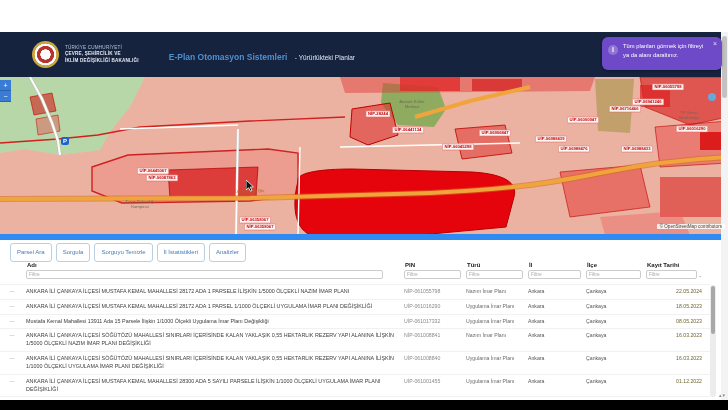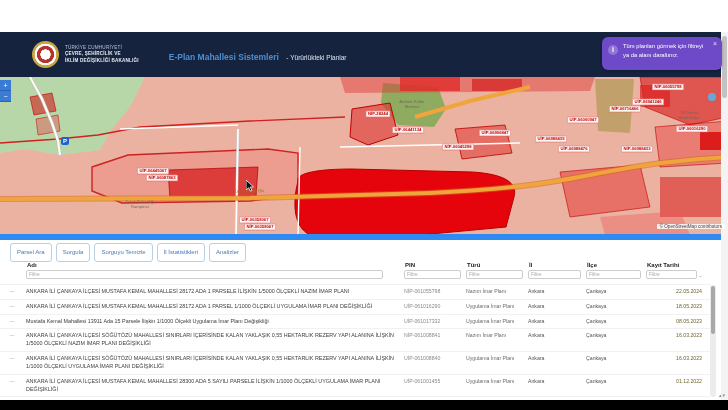--- a/index.html
+++ b/index.html
@@ -86,21 +86,21 @@
 <body>
 
 <div class="header">
   <div class="logo"></div>
   <div class="ministry">
     <div class="l1">TÜRKİYE CUMHURİYETİ</div>
     <div>ÇEVRE, ŞEHİRCİLİK VE</div>
     <div>İKLİM DEĞİŞİKLİĞİ BAKANLIĞI</div>
   </div>
   <div class="titleblk">
-    <span class="app-title">E-Plan Mahallesi Sistemleri</span>
+    <span class="app-title">E-Plan Otomasyon Sistemleri</span>
     <span class="app-sub">- Yürürlükteki Planlar</span>
   </div>
 </div>
 
 <div class="toast">
   <div class="info">i</div>
   <div class="msg">Tüm planları görmek için filtreyi ya da alanı daraltınız.</div>
   <div class="close">×</div>
 </div>
 

